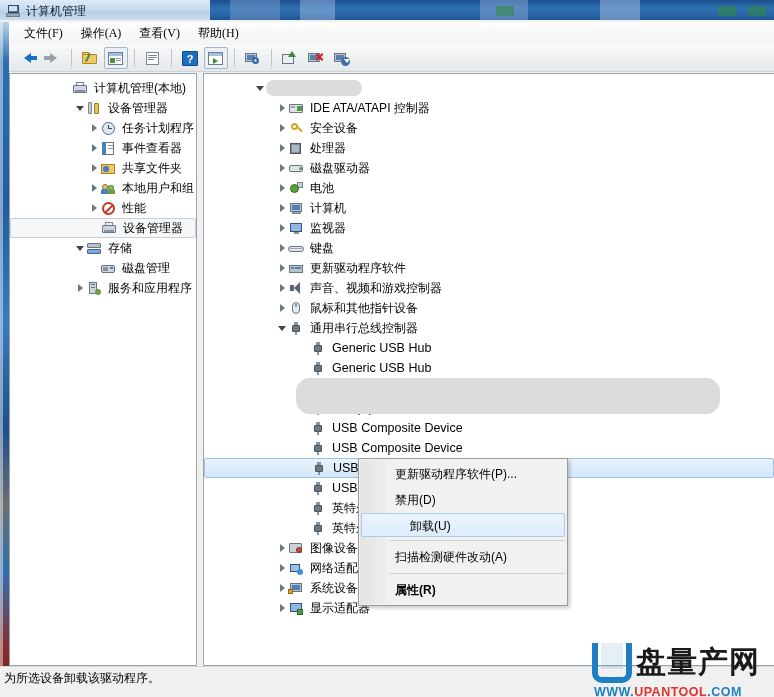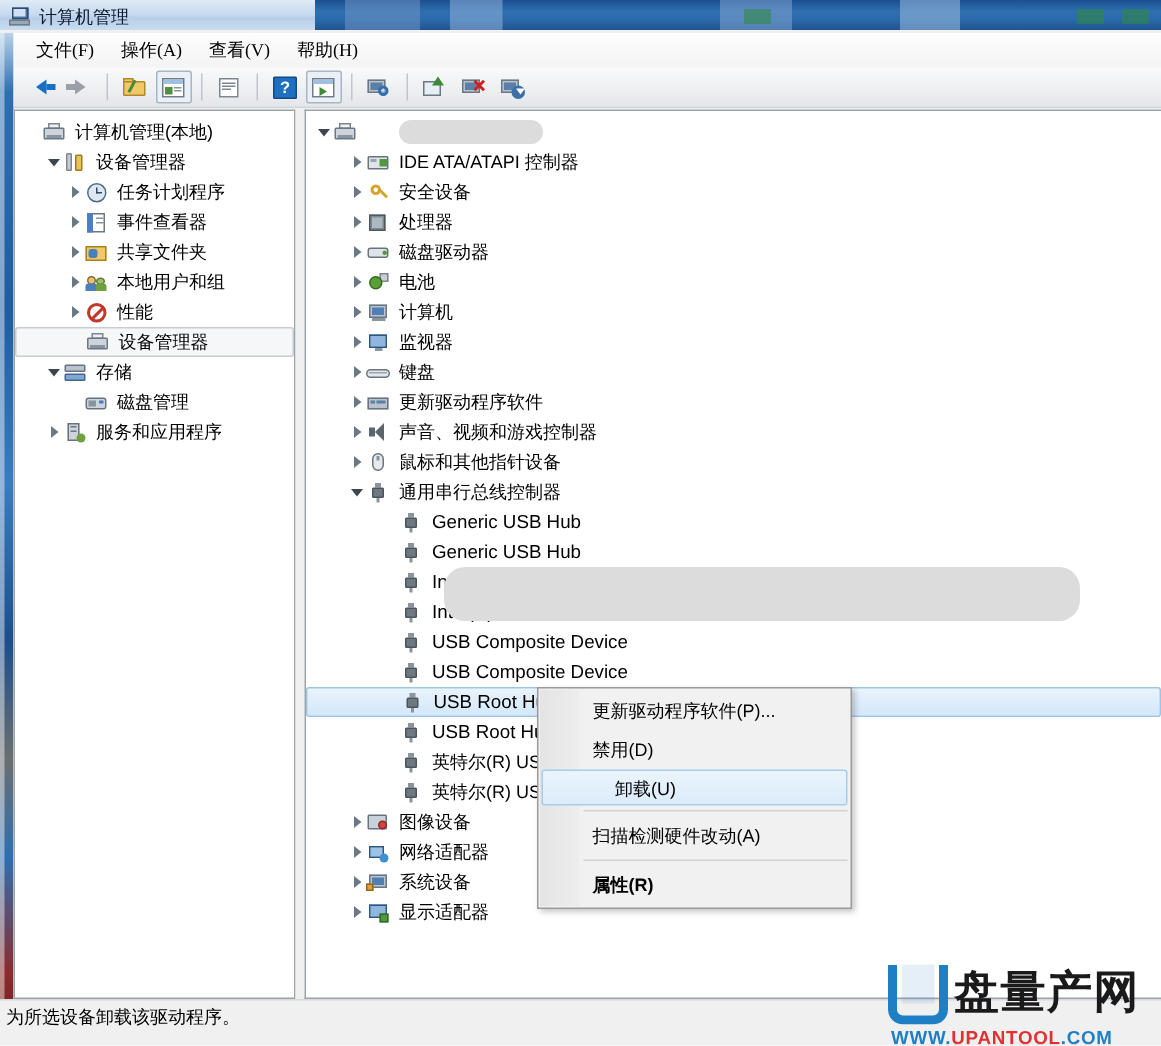--- a/index.html
+++ b/index.html
@@ -123,20 +123,21 @@
     position:absolute;left:0;top:666px;width:774px;height:31px;
     background:#f0f0f0;border-top:1px solid #d6dade;box-sizing:border-box;
     display:flex;align-items:flex-start;padding:3px 0 0 4px;
   }
   #status-text{font-size:12px;color:#000;}
 
   
   .row{
     display:flex;align-items:center;height:20px;white-space:nowrap;cursor:default;
     position:relative;
+    padding-left:44px;
   }
   .lbl{font-size:12px;color:#000;padding-left:4px;}
   .lbl-latin{font-size:12.5px;}
   .exp{
     width:12px;height:20px;flex:0 0 12px;display:flex;align-items:center;justify-content:center;
   }
   .exp .tri-c{width:0;height:0;border-top:4px solid transparent;border-bottom:4px solid transparent;border-left:5px solid #6b7886;}
   .exp .tri-o{width:0;height:0;border-left:4px solid transparent;border-right:4px solid transparent;border-top:5px solid #3b4652;}
   .exp.empty{}
   .pad{flex:0 0 auto;}

